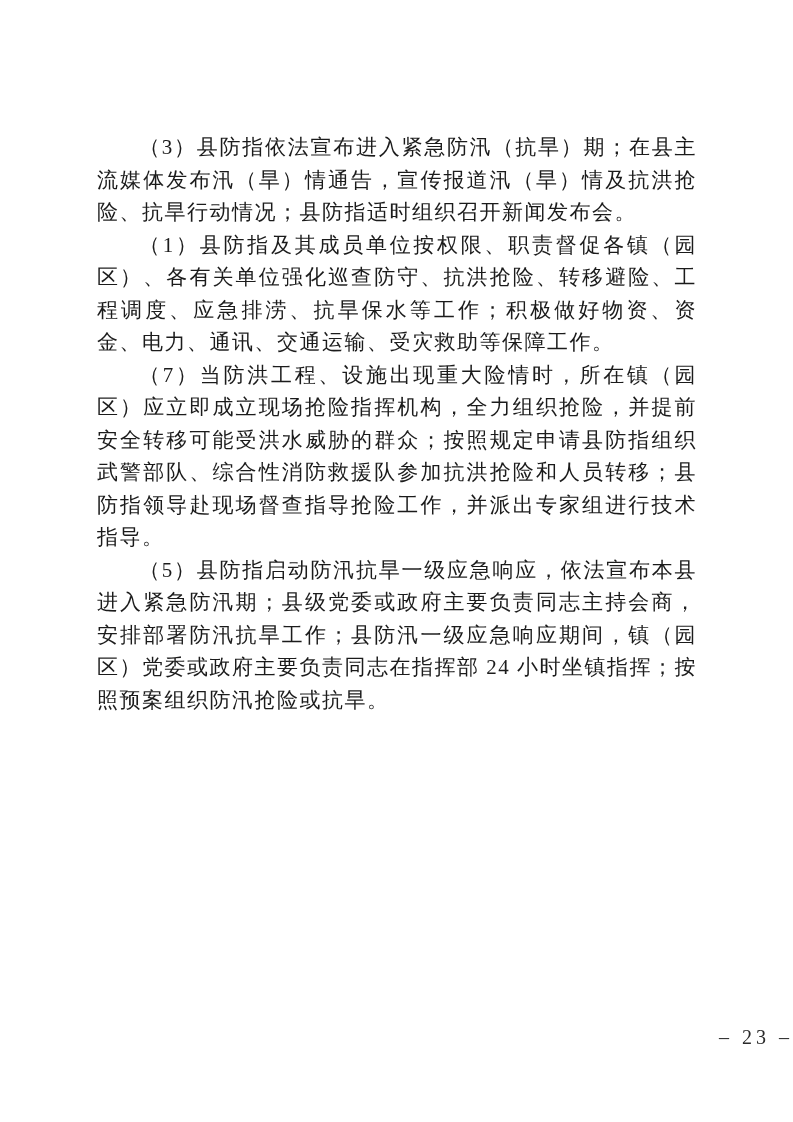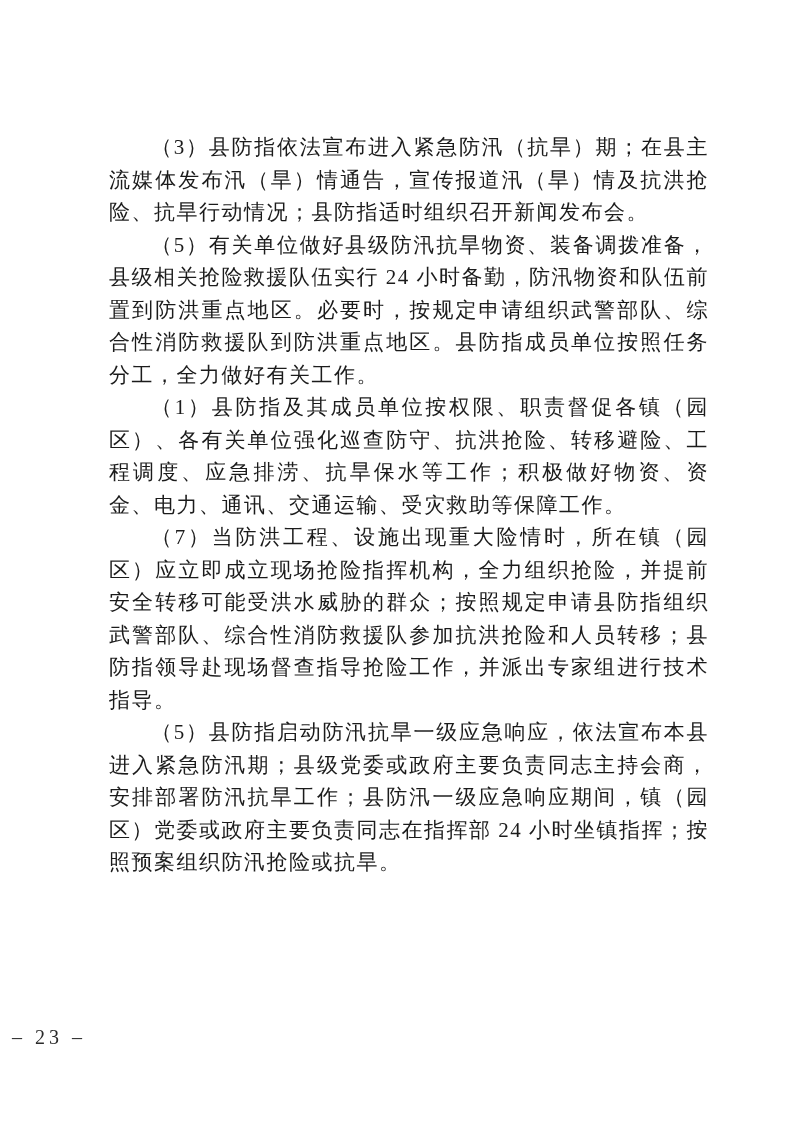--- a/index.html
+++ b/index.html
@@ -12,21 +12,20 @@
     position: relative;
     background: #ffffff;
     overflow: hidden;
     font-family: "Liberation Serif", "DejaVu Serif", serif;
     color: #1b1b1b;
   }
   .page {
     position: absolute;
     inset: 0;
     background: #ffffff;
-    margin-left: 12px;
   }
   .doc-body {
     position: absolute;
     left: 97px;
     top: 131px;
     width: 600px;
   }
   .doc-body p {
     margin: 0;
     padding: 0;
@@ -38,35 +37,34 @@
     text-indent: 2em;
     word-break: break-all;
     color: #1b1b1b;
     font-weight: 400;
   }
   .page-footer {
     position: absolute;
     left: 0;
     top: 1026px;
     width: 793px;
-    text-align: left;
+    text-align: right;
   }
   .page-number {
     font-size: 20px;
     letter-spacing: 4px;
     color: #2a2a2a;
   }
 </style>
 </head>
 <body>
 
 <div class="page">
   <main class="doc-body">
     <p>（3）县防指依法宣布进入紧急防汛（抗旱）期；在县主流媒体发布汛（旱）情通告，宣传报道汛（旱）情及抗洪抢险、抗旱行动情况；县防指适时组织召开新闻发布会。</p>
-    <p>（5）有关单位做好县级防汛抗旱物资、装备调拨准备，县级相关抢险救援队伍实行 24 小时备勤，防汛物资和队伍前置到防洪重点地区。必要时，按规定申请组织武警部队、综合性消防救援队到防洪重点地区。县防指成员单位按照任务分工，全力做好有关工作。</p>
     <p>（1）县防指及其成员单位按权限、职责督促各镇（园区）、各有关单位强化巡查防守、抗洪抢险、转移避险、工程调度、应急排涝、抗旱保水等工作；积极做好物资、资金、电力、通讯、交通运输、受灾救助等保障工作。</p>
     <p>（7）当防洪工程、设施出现重大险情时，所在镇（园区）应立即成立现场抢险指挥机构，全力组织抢险，并提前安全转移可能受洪水威胁的群众；按照规定申请县防指组织武警部队、综合性消防救援队参加抗洪抢险和人员转移；县防指领导赴现场督查指导抢险工作，并派出专家组进行技术指导。</p>
     <p>（5）县防指启动防汛抗旱一级应急响应，依法宣布本县进入紧急防汛期；县级党委或政府主要负责同志主持会商，安排部署防汛抗旱工作；县防汛一级应急响应期间，镇（园区）党委或政府主要负责同志在指挥部 24 小时坐镇指挥；按照预案组织防汛抢险或抗旱。</p>
   </main>
 
   <footer class="page-footer">
     <span class="page-number">– 23 –</span>
   </footer>
 </div>
 

